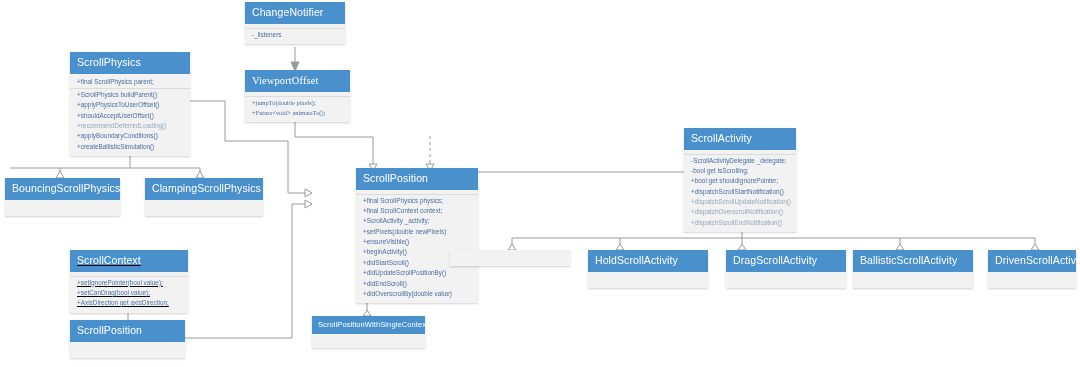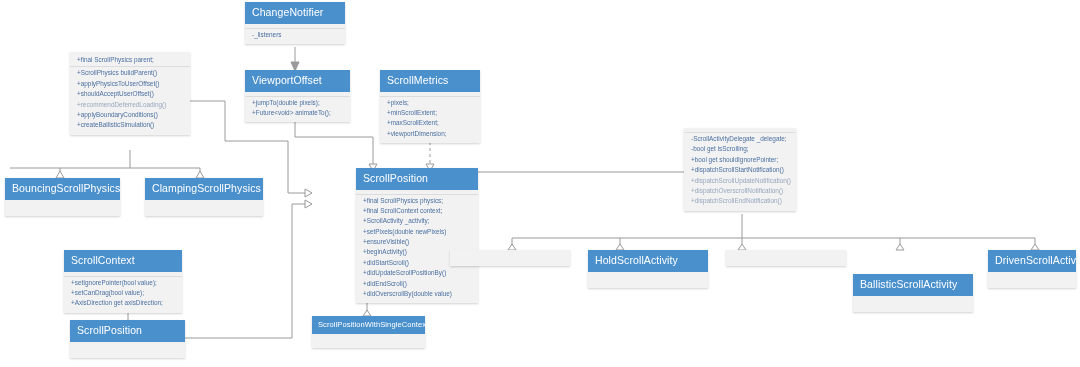--- a/index.html
+++ b/index.html
@@ -125,20 +125,21 @@
   </svg>
 
   <div class="umlbox" style="left:245px; top:2px; width:100px;">
     <div class="hdr">ChangeNotifier</div>
     <div class="body">
       <div class="mem sep">-_listeners</div>
     </div>
   </div>
 
   <div class="umlbox" style="left:70px; top:52px; width:120px;">
+    <div class="hdr">ScrollPhysics</div>
     <div class="body">
       <div class="mem">+final ScrollPhysics parent;</div>
       <div class="mem sep">+ScrollPhysics buildParent()</div>
       <div class="mem">+applyPhysicsToUserOffset()</div>
       <div class="mem">+shouldAcceptUserOffset()</div>
       <div class="mem faint">+recommendDeferredLoading()</div>
       <div class="mem">+applyBoundaryConditions()</div>
       <div class="mem">+createBallisticSimulation()</div>
     </div>
   </div>
@@ -146,37 +147,28 @@
   <div class="umlbox" style="left:5px; top:178px; width:115px;">
     <div class="hdr">BouncingScrollPhysics</div>
     <div class="body" style="height:16px;"></div>
   </div>
 
   <div class="umlbox" style="left:145px; top:178px; width:118px;">
     <div class="hdr">ClampingScrollPhysics</div>
     <div class="body" style="height:16px;"></div>
   </div>
 
-  <div class="umlbox" style="left:245px; top:70px; width:105px;">
+  <div class="umlbox" style="left:245px; top:70px; width:105px;font-family:Liberation Serif, serif;">
     <div class="hdr">ViewportOffset</div>
     <div class="body">
       <div class="mem sep">+jumpTo(double pixels);</div>
       <div class="mem">+Future&lt;void&gt; animateTo();</div>
     </div>
   </div>
 
-  <div class="umlbox" style="left:380px; top:70px; width:100px;">
-    <div class="hdr">ScrollMetrics</div>
-    <div class="body">
-      <div class="mem sep">+pixels;</div>
-      <div class="mem">+minScrollExtent;</div>
-      <div class="mem">+maxScrollExtent;</div>
-      <div class="mem">+viewportDimension;</div>
-    </div>
-  </div>
 
   <div class="umlbox" style="left:312px; top:168px; width:122px;margin-left:44px;">
     <div class="hdr">ScrollPosition</div>
     <div class="body">
       <div class="mem sep">+final ScrollPhysics physics;</div>
       <div class="mem">+final ScrollContext context;</div>
       <div class="mem">+ScrollActivity _activity;</div>
       <div class="mem">+setPixels(double newPixels)</div>
       <div class="mem">+ensureVisible()</div>
       <div class="mem">+beginActivity()</div>
@@ -185,35 +177,36 @@
       <div class="mem">+didEndScroll()</div>
       <div class="mem">+didOverscrollBy(double value)</div>
     </div>
   </div>
 
   <div class="umlbox small" style="left:312px; top:316px; width:113px;">
     <div class="hdr">ScrollPositionWithSingleContext</div>
     <div class="body" style="height:14px;"></div>
   </div>
 
-  <div class="umlbox" style="left:64px; top:250px; width:118px;">
+  <div class="umlbox" style="left:70px; top:250px; width:118px;text-decoration:underline;">
     <div class="hdr">ScrollContext</div>
     <div class="body">
       <div class="mem sep">+setIgnorePointer(bool value);</div>
       <div class="mem">+setCanDrag(bool value);</div>
       <div class="mem">+AxisDirection get axisDirection;</div>
     </div>
   </div>
 
   <div class="umlbox" style="left:70px; top:320px; width:115px;">
     <div class="hdr">ScrollPosition</div>
     <div class="body" style="height:16px;"></div>
   </div>
 
   <div class="umlbox" style="left:684px; top:128px; width:112px;">
+    <div class="hdr">ScrollActivity</div>
     <div class="body">
       <div class="mem sep">-ScrollActivityDelegate _delegate;</div>
       <div class="mem">-bool get isScrolling;</div>
       <div class="mem">+bool get shouldIgnorePointer;</div>
       <div class="mem">+dispatchScrollStartNotification()</div>
       <div class="mem faint">+dispatchScrollUpdateNotification()</div>
       <div class="mem faint">+dispatchOverscrollNotification()</div>
       <div class="mem faint">+dispatchScrollEndNotification()</div>
     </div>
   </div>
@@ -221,24 +214,25 @@
   <div class="umlbox" style="left:450px; top:250px; width:120px;">
     <div class="body" style="height:16px;"></div>
   </div>
 
   <div class="umlbox" style="left:588px; top:250px; width:120px;">
     <div class="hdr">HoldScrollActivity</div>
     <div class="body" style="height:16px;"></div>
   </div>
 
   <div class="umlbox" style="left:726px; top:250px; width:120px;">
-    <div class="body" style="height:16px;"></div>
-  </div>
-
-  <div class="umlbox" style="left:853px; top:250px; width:120px;margin-top:24px;">
+    <div class="hdr">DragScrollActivity</div>
+    <div class="body" style="height:16px;"></div>
+  </div>
+
+  <div class="umlbox" style="left:853px; top:250px; width:120px;">
     <div class="hdr">BallisticScrollActivity</div>
     <div class="body" style="height:16px;"></div>
   </div>
 
   <div class="umlbox" style="left:988px; top:250px; width:88px;">
     <div class="hdr">DrivenScrollActivity</div>
     <div class="body" style="height:16px;"></div>
   </div>
 
 </div>

